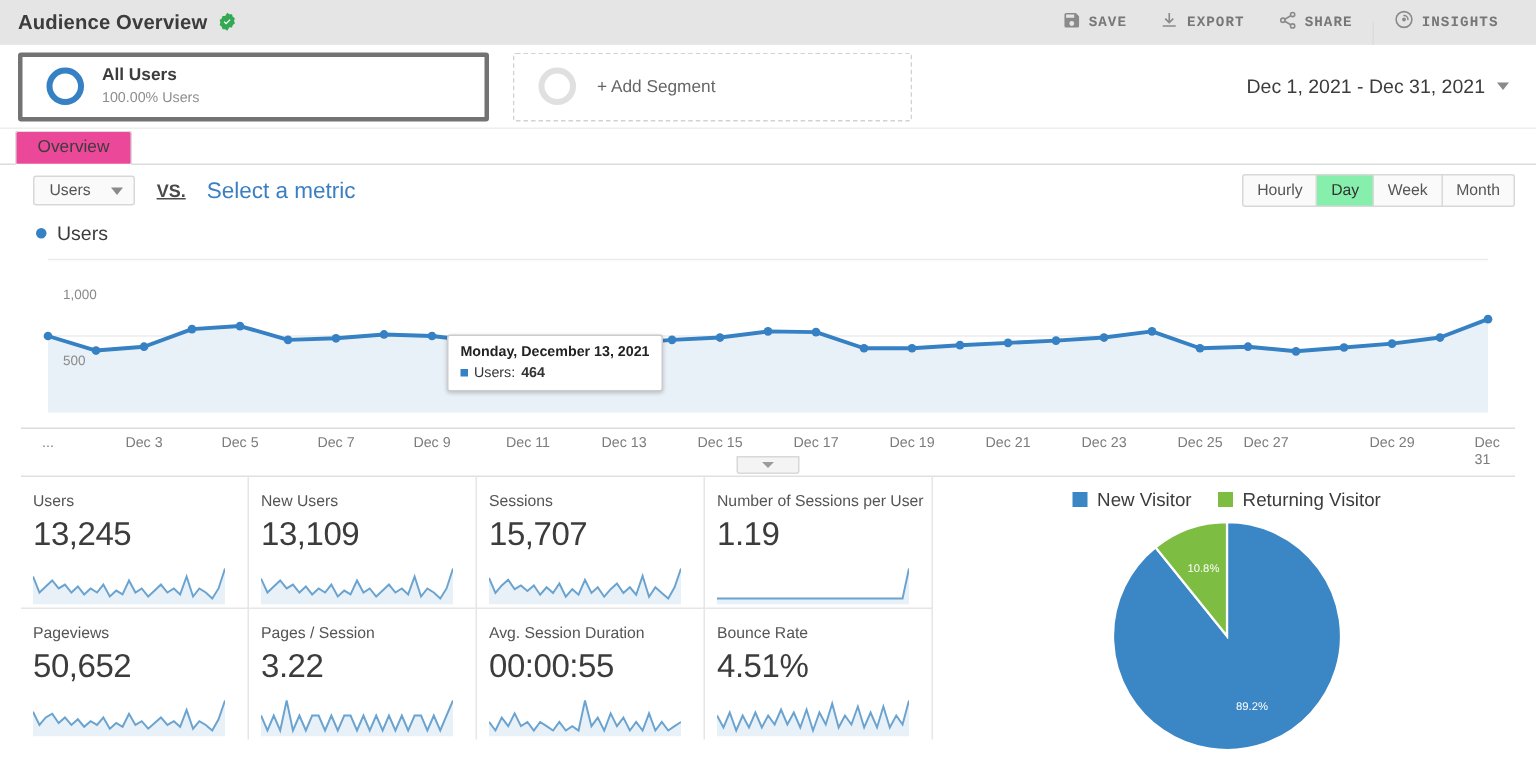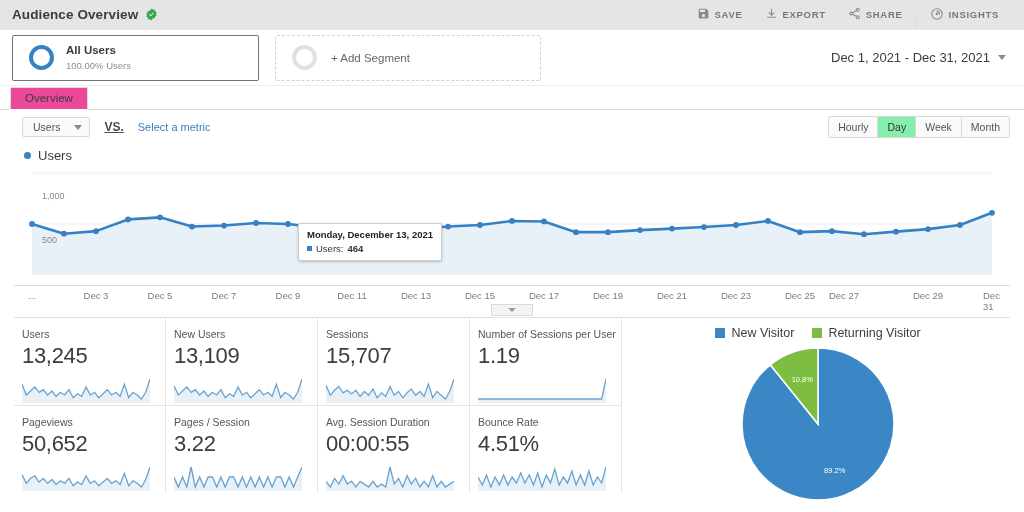--- a/index.html
+++ b/index.html
@@ -16,38 +16,38 @@
     height: 30px; background: #e5e5e5;
     border-bottom: 1px solid #e8e8e8;
     display: flex; align-items: center;
     padding: 0 14px 0 12px;
   }
   .title {
     font-size: 13.5px; font-weight: bold; color: #3c3c3c;
     letter-spacing: .1px;
   }
   .verified { margin-left: 7px; display: flex; align-items: center; }
-  .hdr-actions { margin-left: auto; display: flex; align-items: flex-end; gap: 0; }
+  .hdr-actions { margin-left: auto; display: flex; align-items: flex-end; gap: 0; font-family: Liberation Mono, monospace; }
   .hdr-btn {
     display: flex; align-items: center; gap: 5px;
     padding: 0 11px; height: 30px; cursor: pointer;
     color: #777; font-size: 9.5px; letter-spacing: .7px;
     font-weight: bold; text-transform: uppercase;
   }
   .hdr-sep { width: 1px; height: 16px; background: #dcdcdc; margin: 0 2px; }
 
   
   .segbar {
     height: 56px; background: #fff;
     display: flex; align-items: center;
     padding: 0 14px 0 12px; position: relative;
     border-bottom: 1px solid #eee;
   }
   .seg {
-    width: 247px; height: 46px; border: 1px solid #737373;
+    width: 314px; height: 46px; border: 3px solid #737373;
     border-radius: 2px; display: flex; align-items: center;
     padding-left: 16px; background: #fff; cursor: pointer;
   }
   .seg.add { border: 1px dashed #d2d2d2; margin-left: 16px; width: 266px; }
   .ring {
     width: 25px; height: 25px; border-radius: 50%;
     border: 4px solid #3680c4; flex: none;
   }
   .ring.gray { border-color: #e0e0e0; }
   .seg-txt { margin-left: 12px; line-height: 1.25; }
@@ -83,21 +83,21 @@
     padding: 0 14px 0 22px; background: #fff;
   }
   .dropdown {
     display: flex; align-items: center; gap: 14px;
     border: 1px solid #d8d8d8; border-radius: 2px;
     background: #fafafa; padding: 3px 7px 3px 10px;
     font-size: 10.5px; color: #555; cursor: pointer; min-width: 52px;
   }
   .vs { font-size: 12px; font-weight: bold; color: #4a4a4a; margin-left: 14px; text-decoration: underline; }
   .metric-link {
-    font-size: 11px; color: #3a7fc1; margin-left: 14px; cursor: pointer;
+    font-size: 15px; color: #3a7fc1; margin-left: 14px; cursor: pointer;
   }
   .granularity { margin-left: auto; display: flex; }
   .gran-btn {
     font-size: 10.5px; color: #555; padding: 4px 9px;
     border: 1px solid #d8d8d8; border-left: none;
     background: #fafafa; cursor: pointer;
   }
   .gran-btn:first-child { border-left: 1px solid #d8d8d8; border-radius: 2px 0 0 2px; }
   .gran-btn:last-child { border-radius: 0 2px 2px 0; }
   .gran-btn.active { background: #86efac; color: #333; }

